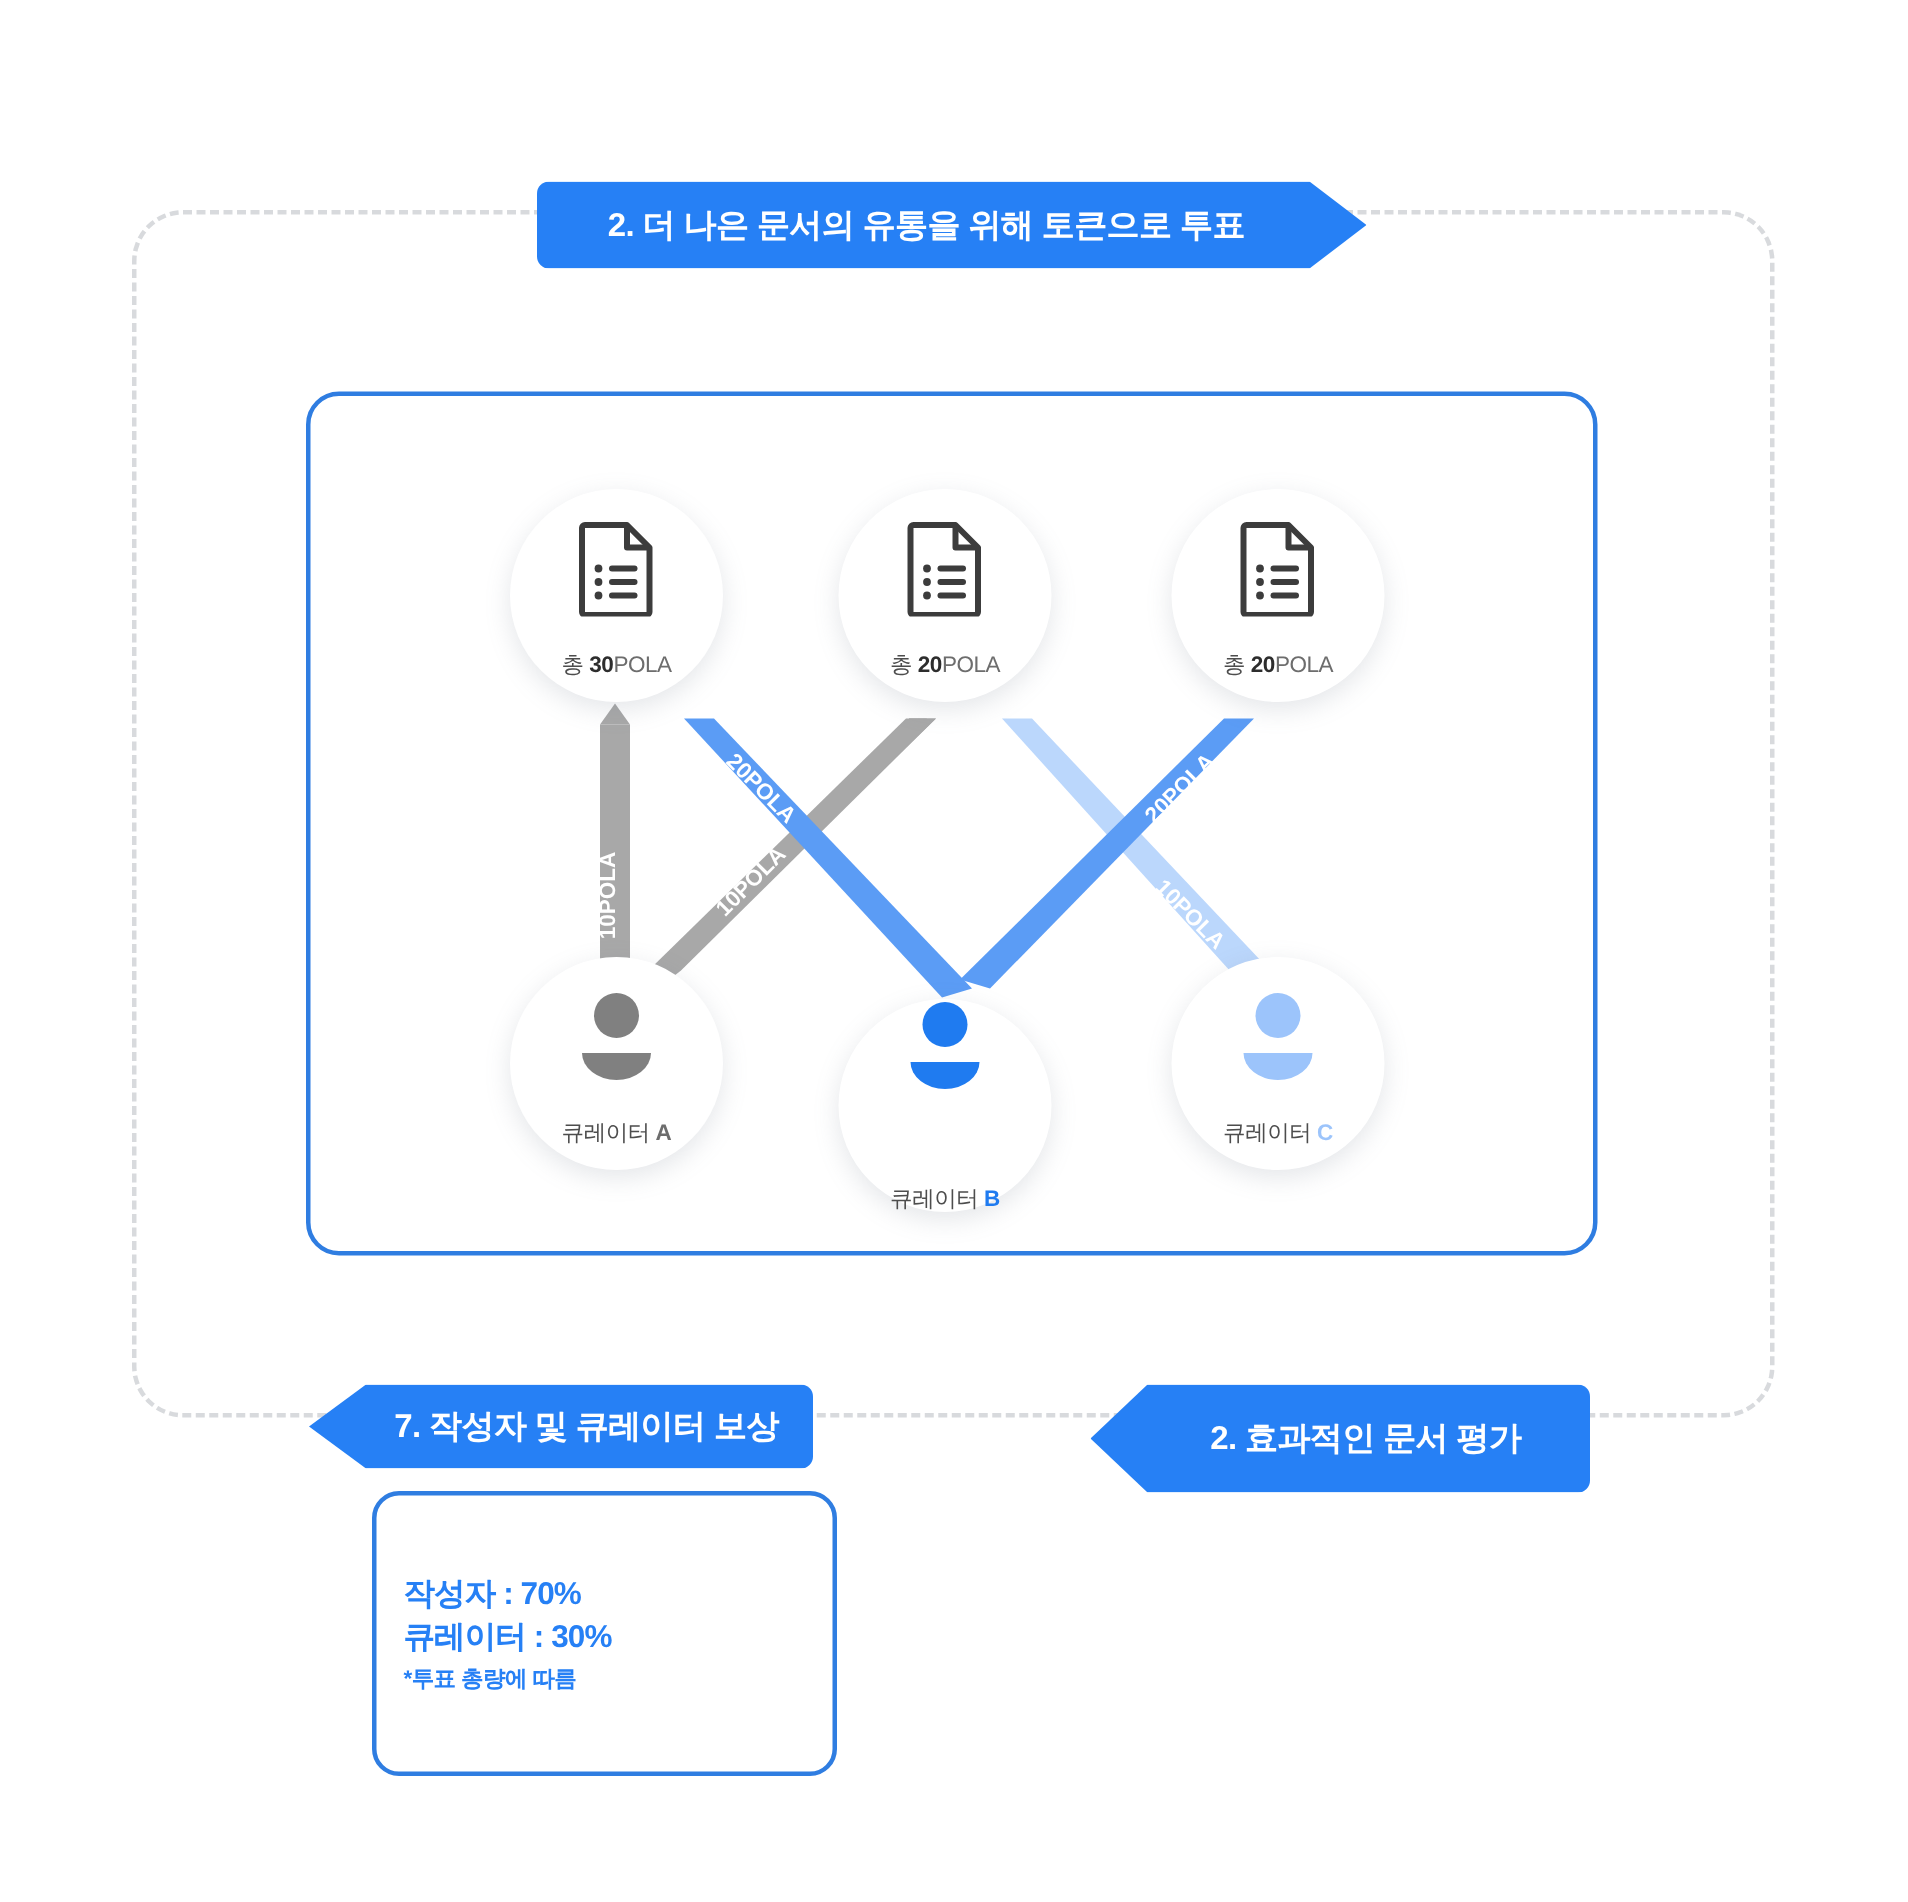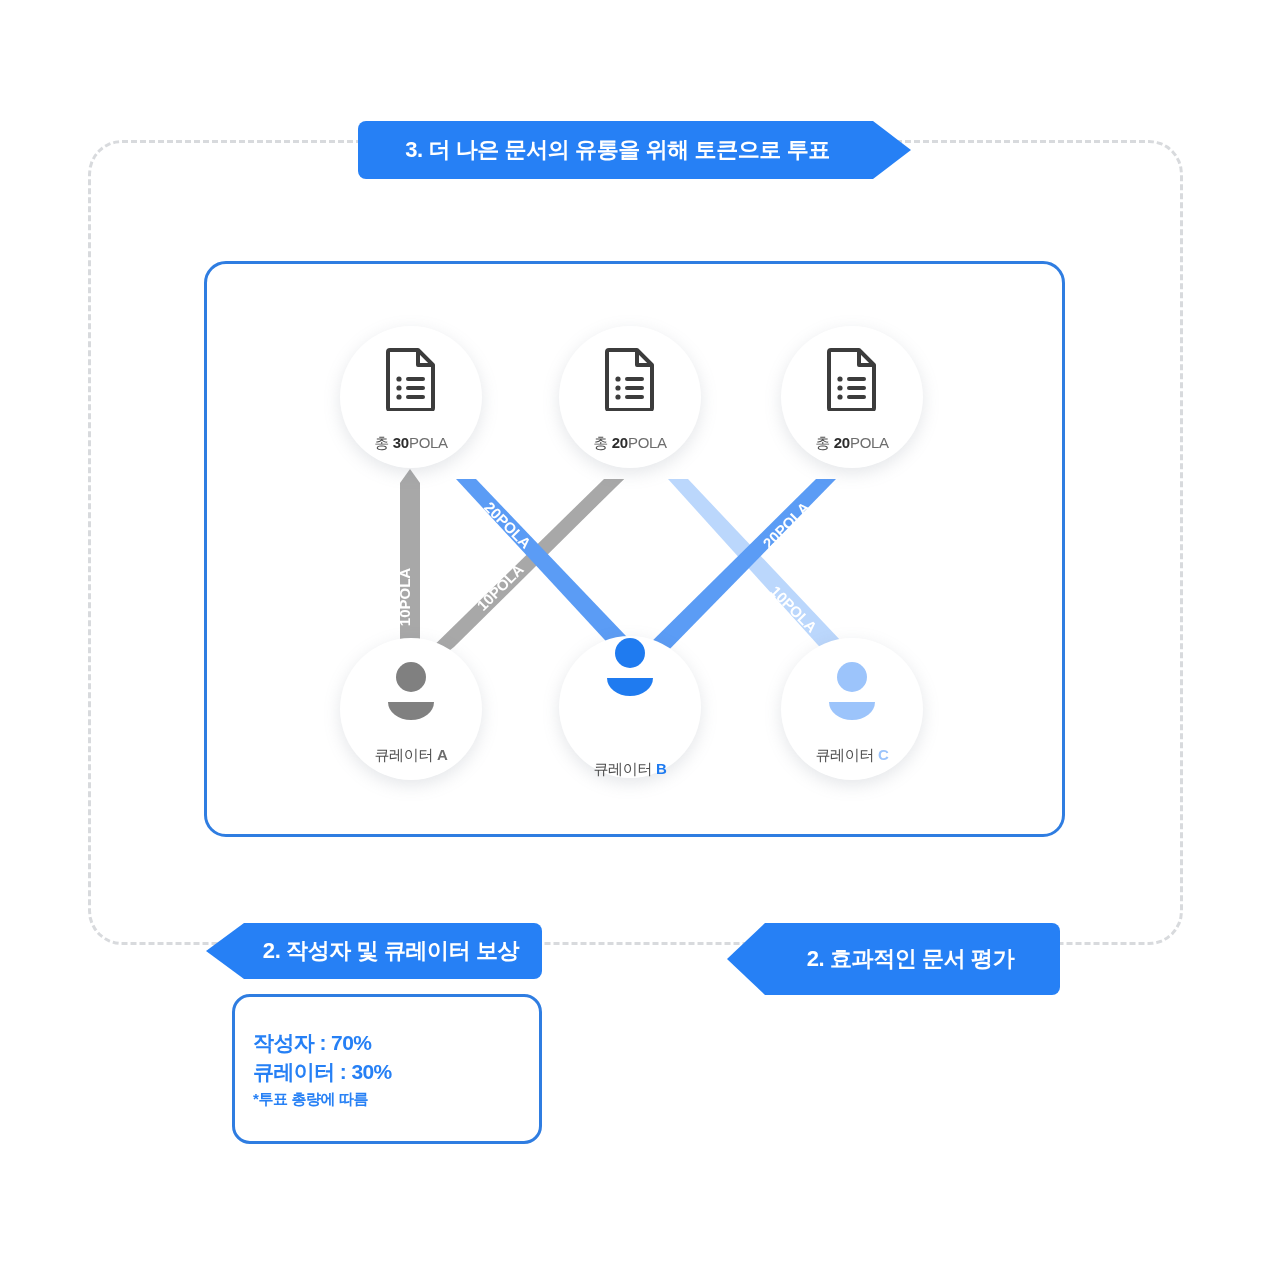--- a/index.html
+++ b/index.html
@@ -98,28 +98,28 @@
   .caption b { font-weight: bold; color: #2d2d2d; }
   .caption .unit { color: #6d6d6d; font-weight: normal; }
   .caption .idA { color: #6d6d6d; font-weight: bold; }
   .caption .idB { color: #1f7bf0; font-weight: bold; }
   .caption .idC { color: #9cc4fb; font-weight: bold; }
 
   .doc-1 { left: 340px; top: 326px; }
   .doc-2 { left: 559px; top: 326px; }
   .doc-3 { left: 781px; top: 326px; }
   .cur-a { left: 340px; top: 638px; }
-  .cur-b { left: 559px; top: 636px; gap: 44px; }
+  .cur-b { left: 559px; top: 666px; gap: 44px; }
   .cur-c { left: 781px; top: 638px; }
 
   
   .reward-card {
     position: absolute;
-    left: 232px; top: 994px;
-    width: 310px; height: 150px;
+    left: 248px; top: 994px;
+    width: 310px; height: 190px;
     border: 3px solid #2f7de1;
     border-radius: 18px;
     background: #ffffff;
     display: flex;
     align-items: center;
     padding-left: 18px;
   }
   .reward-text { display: flex; flex-direction: column; }
   .reward-line {
     font-size: 21px;
@@ -148,21 +148,21 @@
   .pie-label.curator { left: 60px; top: 48px; color: #2680f5; }
 </style>
 </head>
 <body>
 
 <div id="stage">
 
   <div class="dashed-frame"></div>
 
   <div class="banner banner-1">
-    <span>3. 더 나은 문서의 유통을 위해 토큰으로 투표</span>
+    <span>2. 더 나은 문서의 유통을 위해 토큰으로 투표</span>
   </div>
 
   <div class="panel"></div>
 
   <svg class="arrow-layer" viewBox="0 0 861 576">
 
     <g>
       <polygon points="196,222 216,222 216,400 196,400" fill="#a8a8a8"></polygon>
       <polygon points="196,222 206,208 216,222" fill="#a8a8a8"></polygon>
       <text x="206" y="336" fill="#ffffff" font-size="15" font-weight="bold" font-family="Liberation Sans, sans-serif" text-anchor="middle" transform="rotate(-90 206 336)">10POLA</text>
@@ -263,21 +263,21 @@
     <span class="glyph">
       <svg width="58" height="62" viewBox="0 0 58 62">
         <circle cx="29" cy="17" r="15" fill="#9cc4fb"></circle>
         <path d="M6 42 h46 a0 0 0 0 1 0 0 a23 18 0 0 1 -46 0 z" fill="#9cc4fb"></path>
       </svg>
     </span>
     <span class="caption"><span>큐레이터 </span><span class="idC">C</span></span>
   </div>
 
   <div class="banner banner-3">
-    <span>2. 작성자 및 큐레이터 보상</span>
+    <span>7. 작성자 및 큐레이터 보상</span>
   </div>
   <div class="banner banner-2">
     <span>2. 효과적인 문서 평가</span>
   </div>
 
   <div class="reward-card">
     <div class="reward-text">
       <span class="reward-line">작성자 : 70%</span>
       <span class="reward-line">큐레이터 : 30%</span>
       <span class="reward-note">*투표 총량에 따름</span>

